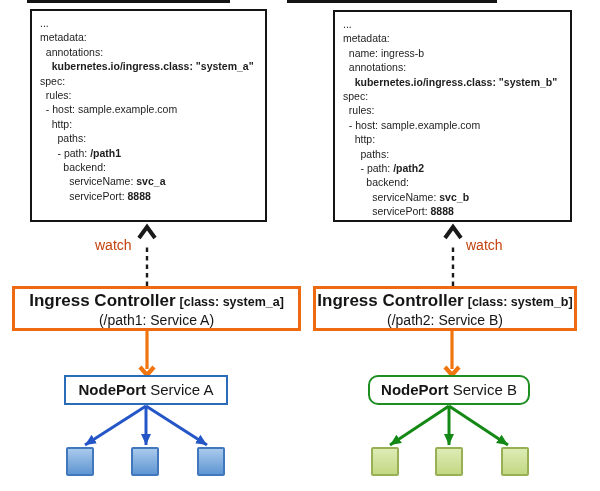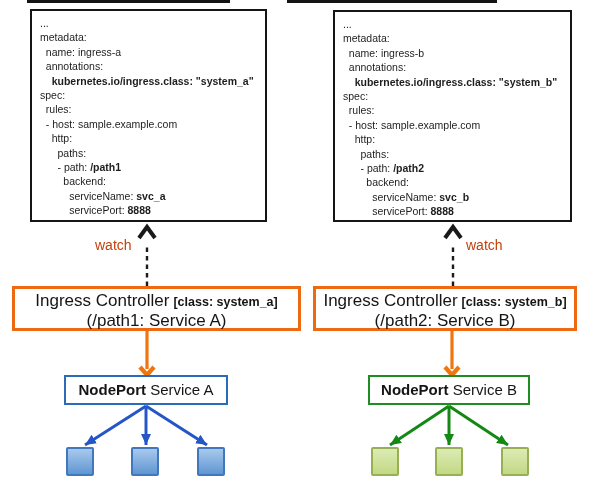--- a/index.html
+++ b/index.html
@@ -28,32 +28,32 @@
   .watch-label.b{left:466px;top:237px;}
 
   
   .ctrl-box{
     position:absolute;background:#ffffff;border:3px solid var(--orange);
     box-sizing:border-box;text-align:center;
   }
   .ctrl-box.a{left:12px;top:286px;width:289px;height:45px;}
   .ctrl-box.b{left:313px;top:286px;width:264px;height:45px;}
   .ctrl-line1{line-height:21px;margin-top:1px;white-space:nowrap;}
-  .ctrl-title{font-weight:400;font-size:17px;}
+  .ctrl-title{font-weight:700;font-size:17px;}
   .ctrl-class{font-weight:700;font-size:12.5px;margin-left:4px;}
   .ctrl-class .cname{}
-  .ctrl-line2{font-size:17px;line-height:15px;}
+  .ctrl-line2{font-size:14px;line-height:15px;}
 
   
   .np-box{
     position:absolute;background:#ffffff;border:2px solid;box-sizing:border-box;
     text-align:center;font-size:15px;line-height:26px;white-space:nowrap;
   }
   .np-box.a{left:64px;top:375px;width:164px;height:30px;border-color:var(--blue-border);}
-  .np-box.b{left:368px;top:375px;width:162px;height:30px;border-color:var(--green-border);}
+  .np-box.b{left:368px;top:375px;width:162px;height:30px;border-color:var(--green-border);border-radius:10px;}
   .np-bold{font-weight:700;}
 
   
   .sq{position:absolute;width:28px;height:29px;border:2px solid;border-radius:2px;box-sizing:border-box;top:447px;}
   .sq.blue{border-color:var(--blue-sq-border);background:linear-gradient(to bottom,var(--blue-sq-top),var(--blue-sq-bottom));}
   .sq.green{border-color:var(--green-sq-border);background:linear-gradient(to bottom,var(--green-sq-top),var(--green-sq-bottom));}
   .sq.a1{left:66px;}.sq.a2{left:131px;}.sq.a3{left:197px;}
   .sq.b1{left:371px;}.sq.b2{left:435px;}.sq.b3{left:501px;}
 
   
@@ -116,21 +116,20 @@
       <line class="arrow-green" x1="449" y1="406" x2="508" y2="445" marker-end="url(#mGreen)"></line>
     </g>
   </svg>
 
   <div class="boxlayer">
 
     <div class="yaml-box a">
       <div>
           <div class="yline"><span>...</span></div>
           <div class="yline"><span>metadata:</span></div>
-          <div class="yline"><span>  name: ingress-a</span></div>
           <div class="yline"><span>  annotations:</span></div>
           <div class="yline"><span>    </span><span class="b">kubernetes.io/ingress.class: "system_a"</span></div>
           <div class="yline"><span>spec:</span></div>
           <div class="yline"><span>  rules:</span></div>
           <div class="yline"><span>  - host: sample.example.com</span></div>
           <div class="yline"><span>    http:</span></div>
           <div class="yline"><span>      paths:</span></div>
           <div class="yline"><span>      - path: </span><span class="b">/path1</span></div>
           <div class="yline"><span>        backend:</span></div>
           <div class="yline"><span>          serviceName: </span><span class="b">svc_a</span></div>

